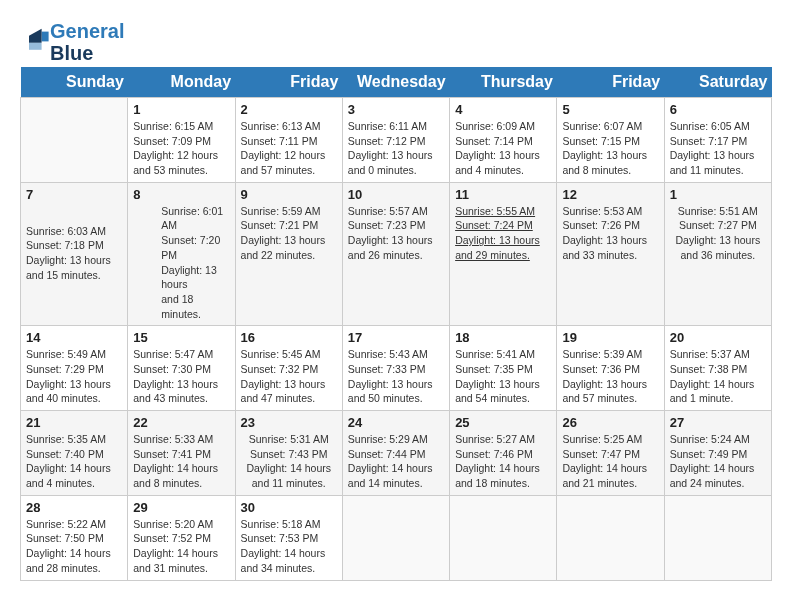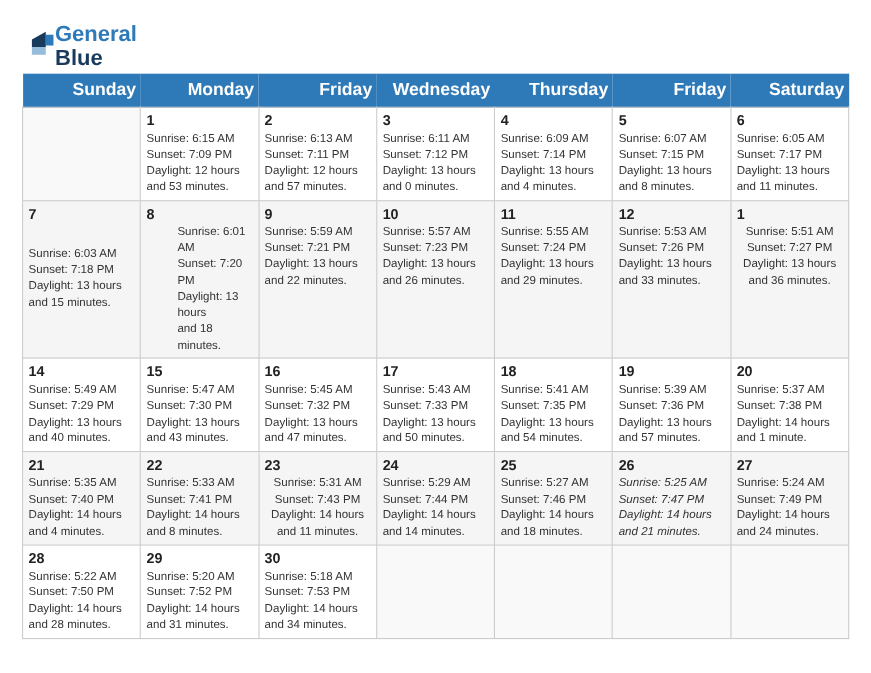--- a/index.html
+++ b/index.html
@@ -190,21 +190,21 @@
         </td>
         <td>
           <div class="day-number">10</div>
           <div class="day-info" style="white-space: pre-line;">Sunrise: 5:57 AM
 Sunset: 7:23 PM
 Daylight: 13 hours
 and 26 minutes.</div>
         </td>
         <td>
           <div class="day-number">11</div>
-          <div class="day-info" style="white-space: pre-line;">Sunrise: 5:55 AM
+          <div class="day-info" style="white-space: pre-line; text-decoration: underline;">Sunrise: 5:55 AM
 Sunset: 7:24 PM
 Daylight: 13 hours
 and 29 minutes.</div>
         </td>
         <td>
           <div class="day-number">12</div>
           <div class="day-info" style="white-space: pre-line;">Sunrise: 5:53 AM
 Sunset: 7:26 PM
 Daylight: 13 hours
 and 33 minutes.</div>
@@ -299,21 +299,21 @@
         </td>
         <td>
           <div class="day-number">25</div>
           <div class="day-info" style="white-space: pre-line;">Sunrise: 5:27 AM
 Sunset: 7:46 PM
 Daylight: 14 hours
 and 18 minutes.</div>
         </td>
         <td>
           <div class="day-number">26</div>
-          <div class="day-info" style="white-space: pre-line; font-style: italic;">Sunrise: 5:25 AM
+          <div class="day-info" style="white-space: pre-line;">Sunrise: 5:25 AM
 Sunset: 7:47 PM
 Daylight: 14 hours
 and 21 minutes.</div>
         </td>
         <td>
           <div class="day-number">27</div>
           <div class="day-info" style="white-space: pre-line;">Sunrise: 5:24 AM
 Sunset: 7:49 PM
 Daylight: 14 hours
 and 24 minutes.</div>

